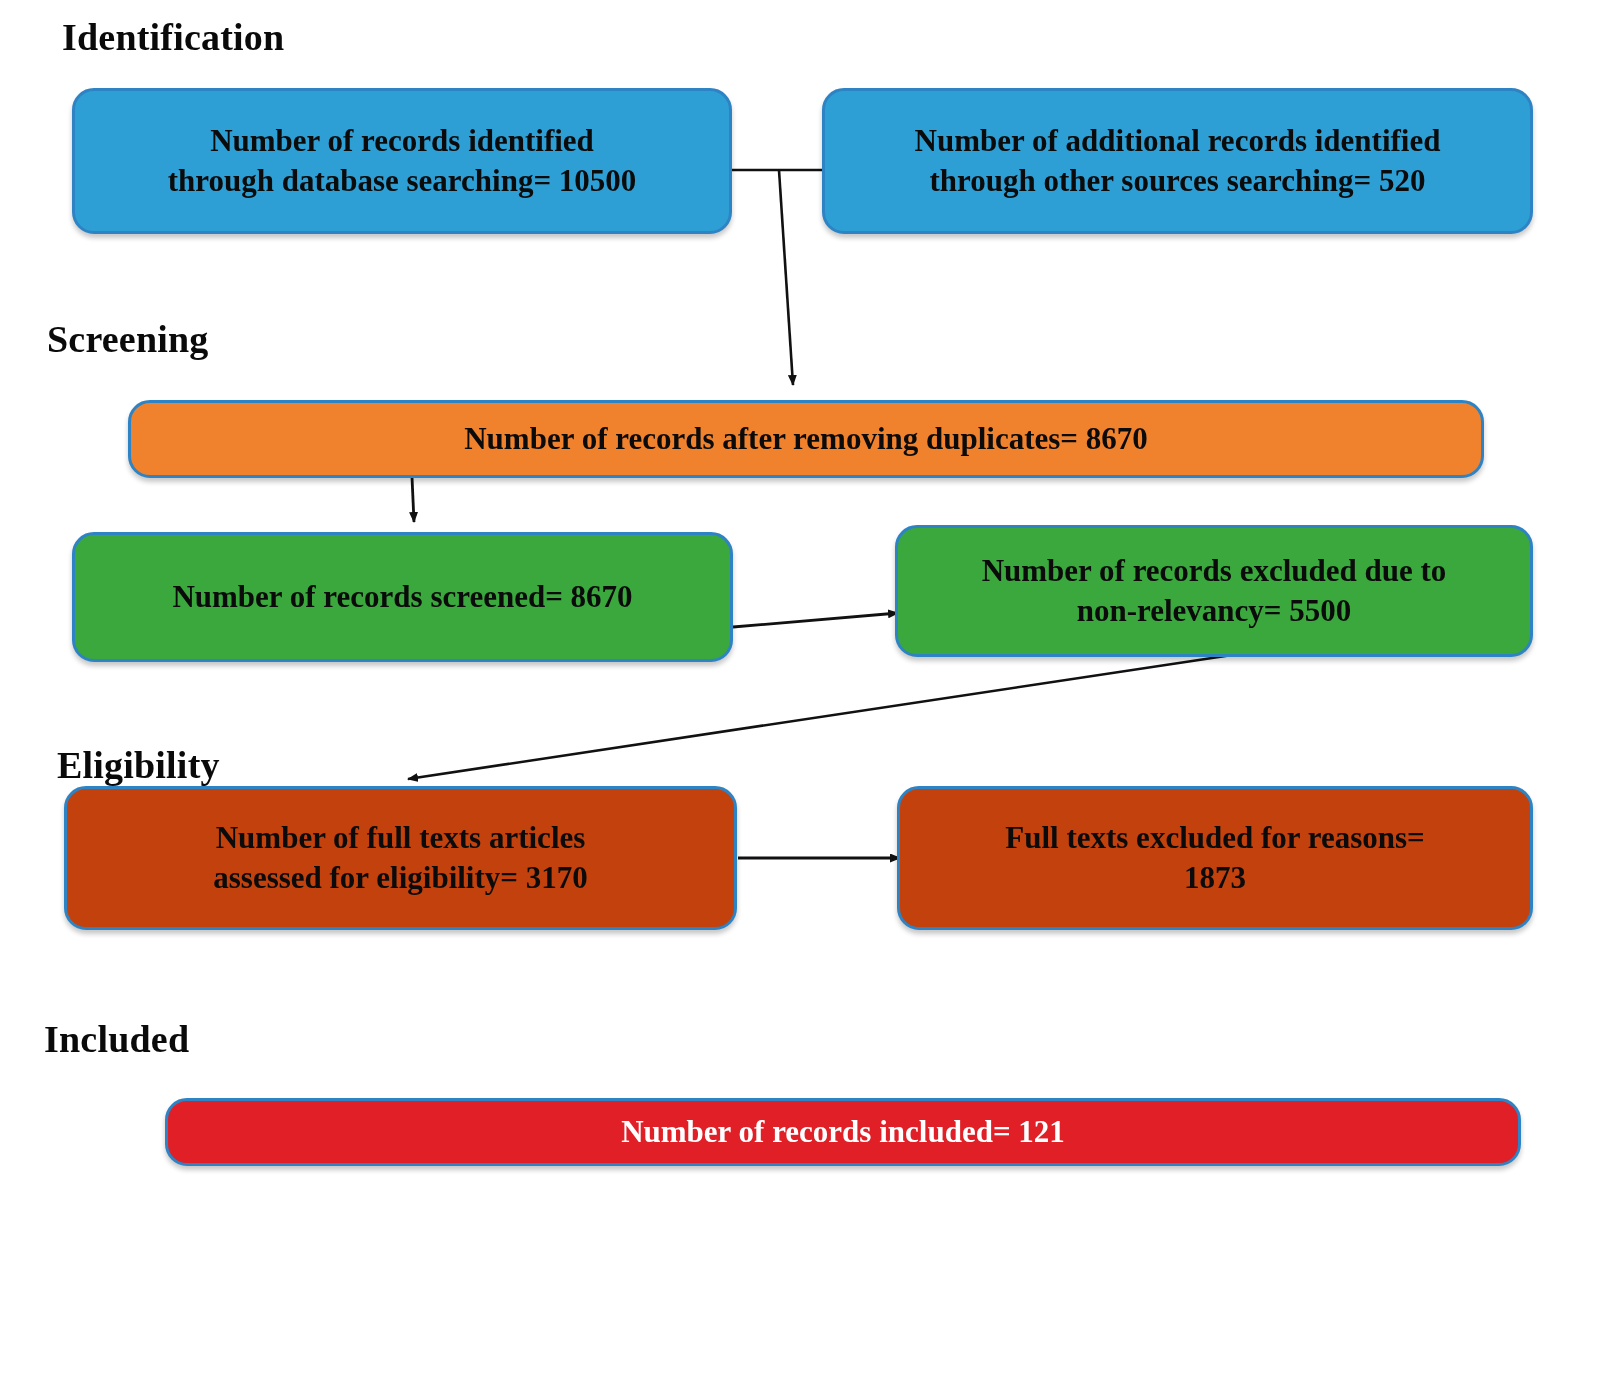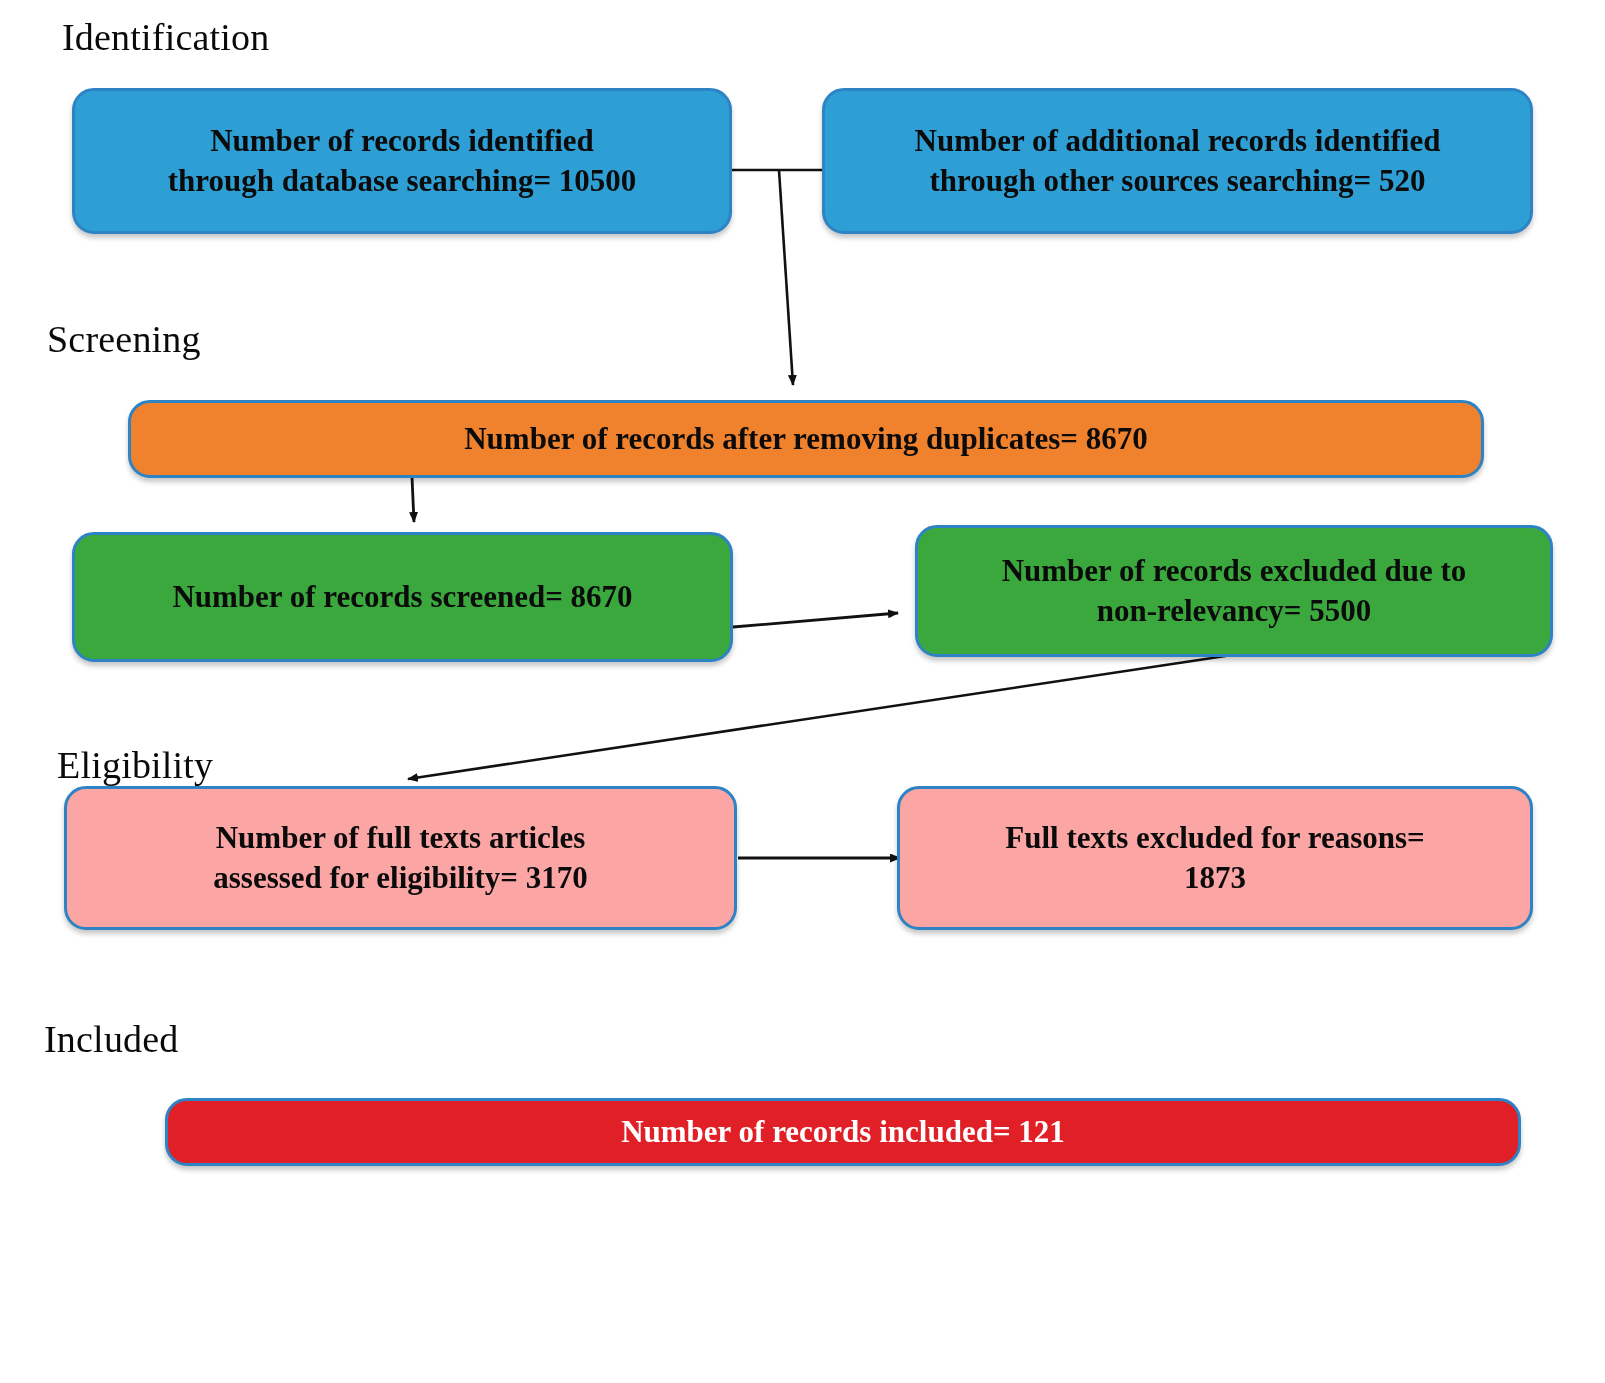--- a/index.html
+++ b/index.html
@@ -15,21 +15,21 @@
     width: 1605px;
     height: 1383px;
     background: #ffffff;
     overflow: hidden;
   }
 
   
   .stage-label {
     position: absolute;
     font-family: "Liberation Serif", "DejaVu Serif", serif;
-    font-weight: normal;
+    font-weight: bold;
     font-size: 38px;
     color: #0a0a0a;
     letter-spacing: 0.2px;
     white-space: nowrap;
     line-height: 1;
   }
 
   
   .flow-box {
     position: absolute;
@@ -49,21 +49,21 @@
     box-shadow: 0 4px 5px rgba(0,0,0,0.22);
   }
   .flow-box .box-text {
     display: block;
     width: 100%;
   }
 
   .c-blue   { background: #2e9fd4; border-radius: 22px; }
   .c-orange { background: #f0822e; }
   .c-green  { background: #3aa83d; }
-  .c-yellow { background: #fca5a5; }
+  .c-yellow { background: #c2410c; }
   .c-red    { background: #e01f26; color: #ffffff; }
 
   
   #connectors {
     position: absolute;
     left: 0;
     top: 0;
     width: 1605px;
     height: 1383px;
     pointer-events: none;
@@ -128,21 +128,21 @@
   </div>
 
   <div class="flow-box c-orange" style="left:128px; top:400px; width:1356px; height:78px;">
     <span class="box-text">Number of records after removing duplicates= 8670</span>
   </div>
 
   <div class="flow-box c-green" style="left:72px; top:532px; width:661px; height:130px;">
     <span class="box-text">Number of records screened= 8670</span>
   </div>
 
-  <div class="flow-box c-green" style="left:895px; top:525px; width:638px; height:132px;margin-left:20px;">
+  <div class="flow-box c-green" style="left:895px; top:525px; width:638px; height:132px;">
     <span class="box-text">
       <span>Number of records excluded due to</span><br>
       <span>non-relevancy= 5500</span>
     </span>
   </div>
 
   <div class="flow-box c-yellow" style="left:64px; top:786px; width:673px; height:144px;">
     <span class="box-text">
       <span>Number of full texts articles</span><br>
       <span>assessed for eligibility= 3170</span>

